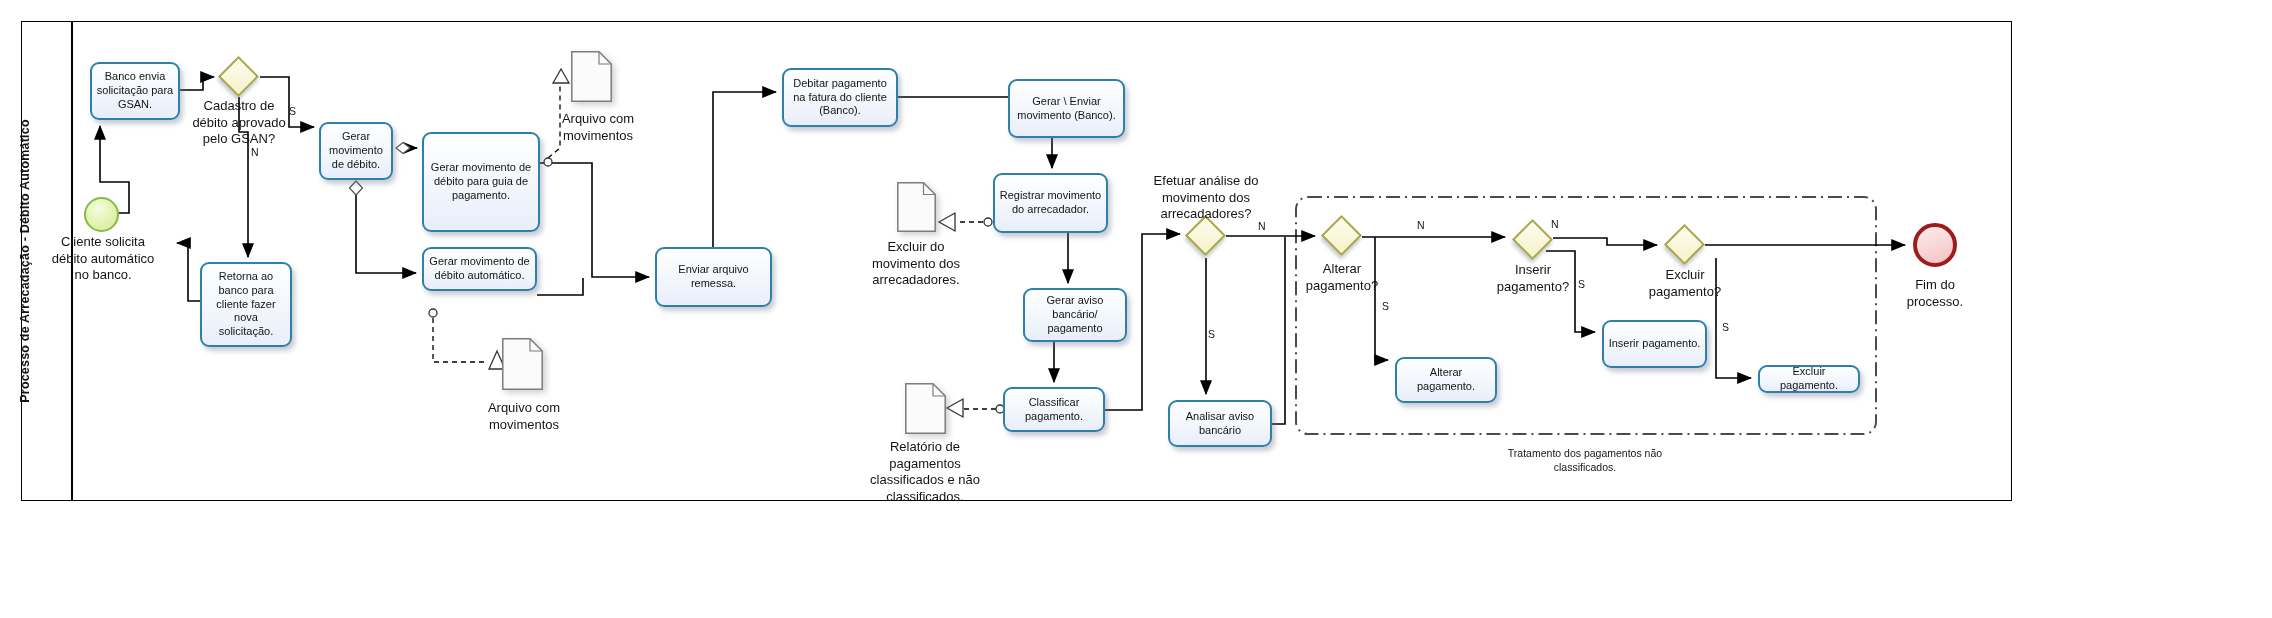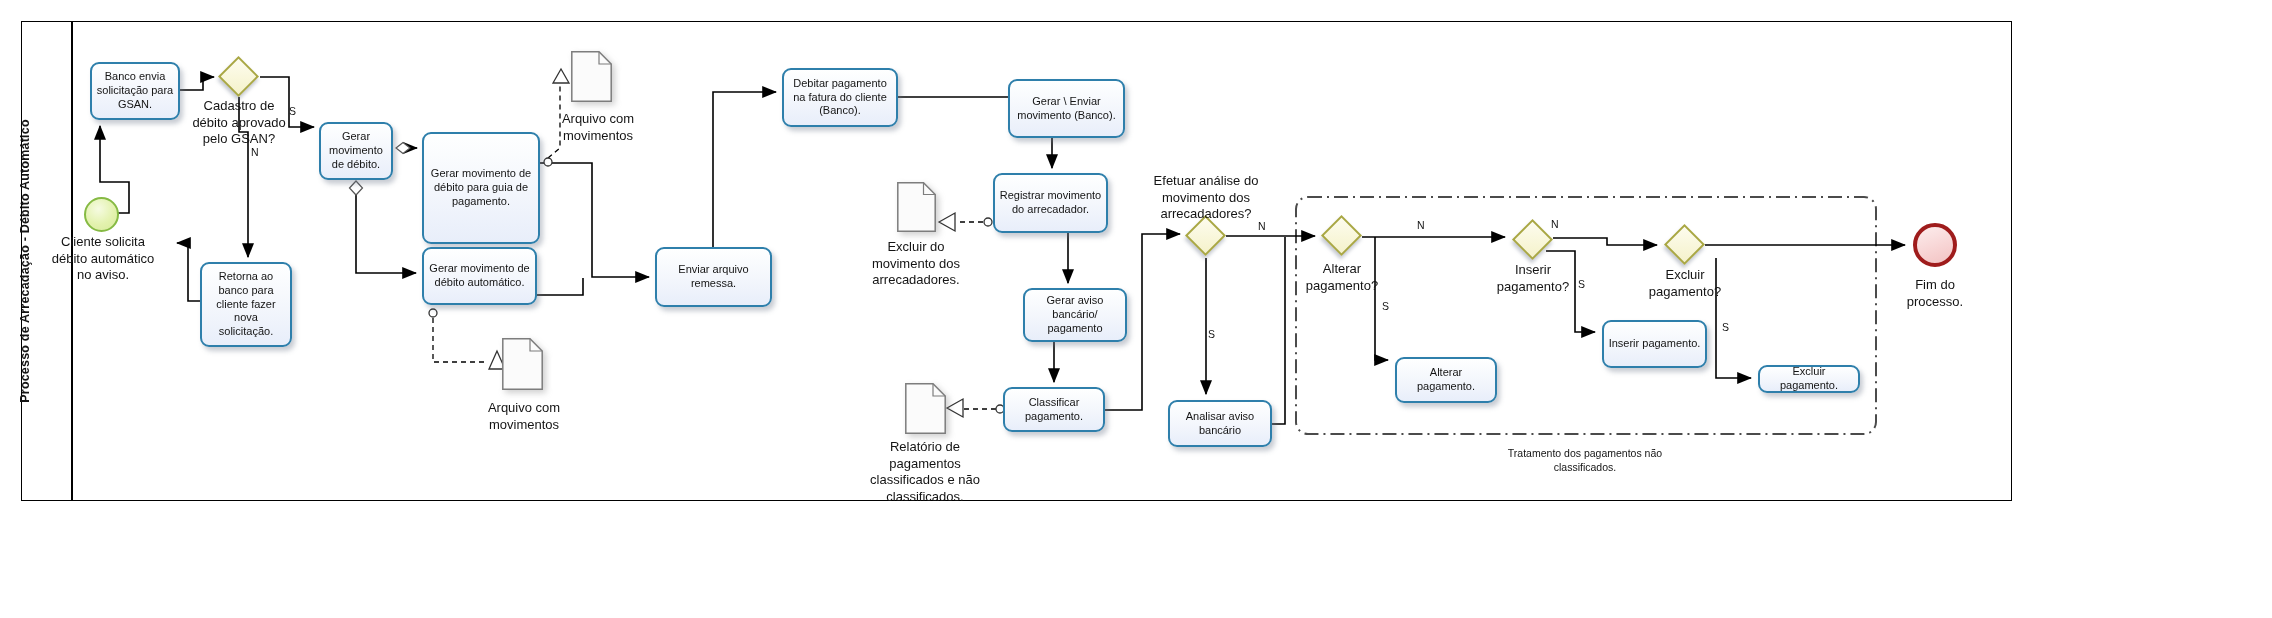--- a/index.html
+++ b/index.html
@@ -89,37 +89,37 @@
       <circle cx="988" cy="222" r="4"></circle>
       <circle cx="1000" cy="409" r="4"></circle>
       <polygon points="561,69 553,83 569,83"></polygon>
       <polygon points="497,351 489,369 505,369"></polygon>
       <polygon points="939,222 955,213 955,231"></polygon>
       <polygon points="947,408 963,399 963,417"></polygon>
     </g>
   </svg>
 
   <div class="event start" style="left:84px;top:197px"></div>
-  <div class="lbl" style="left:44px;top:234px;width:118px">Cliente solicita débito automático no aviso.</div>
+  <div class="lbl" style="left:44px;top:234px;width:118px">Cliente solicita débito automático no banco.</div>
   <div class="event end" style="left:1913px;top:223px"></div>
   <div class="lbl" style="left:1903px;top:277px;width:64px">Fim do processo.</div>
 
   <div class="task" style="left:90px;top:62px;width:90px;height:58px">
       <span>Banco envia solicitação para GSAN.</span>
     </div>
   <div class="task" style="left:200px;top:262px;width:92px;height:85px">
       <span>Retorna ao banco para cliente fazer nova solicitação.</span>
     </div>
   <div class="task" style="left:319px;top:122px;width:74px;height:58px">
       <span>Gerar movimento de débito.</span>
     </div>
-  <div class="task" style="left:422px;top:132px;width:118px;height:112px">
+  <div class="task" style="left:422px;top:132px;width:118px;height:100px">
       <span>Gerar movimento de débito para guia de pagamento.</span>
     </div>
-  <div class="task" style="left:422px;top:247px;width:115px;height:58px">
+  <div class="task" style="left:422px;top:247px;width:115px;height:44px">
       <span>Gerar movimento de débito automático.</span>
     </div>
   <div class="task" style="left:782px;top:68px;width:116px;height:59px">
       <span>Debitar pagamento na fatura do cliente (Banco).</span>
     </div>
   <div class="task" style="left:655px;top:247px;width:117px;height:60px">
       <span>Enviar arquivo remessa.</span>
     </div>
   <div class="task" style="left:1008px;top:79px;width:117px;height:59px">
       <span>Gerar \ Enviar movimento (Banco).</span>

